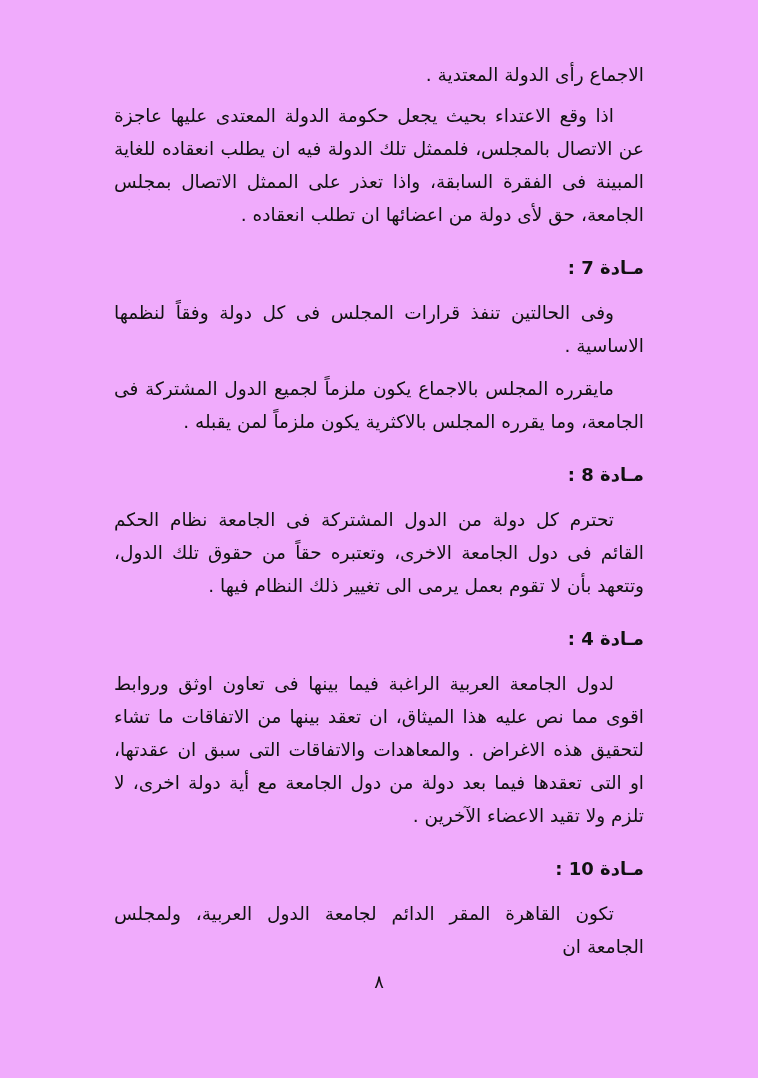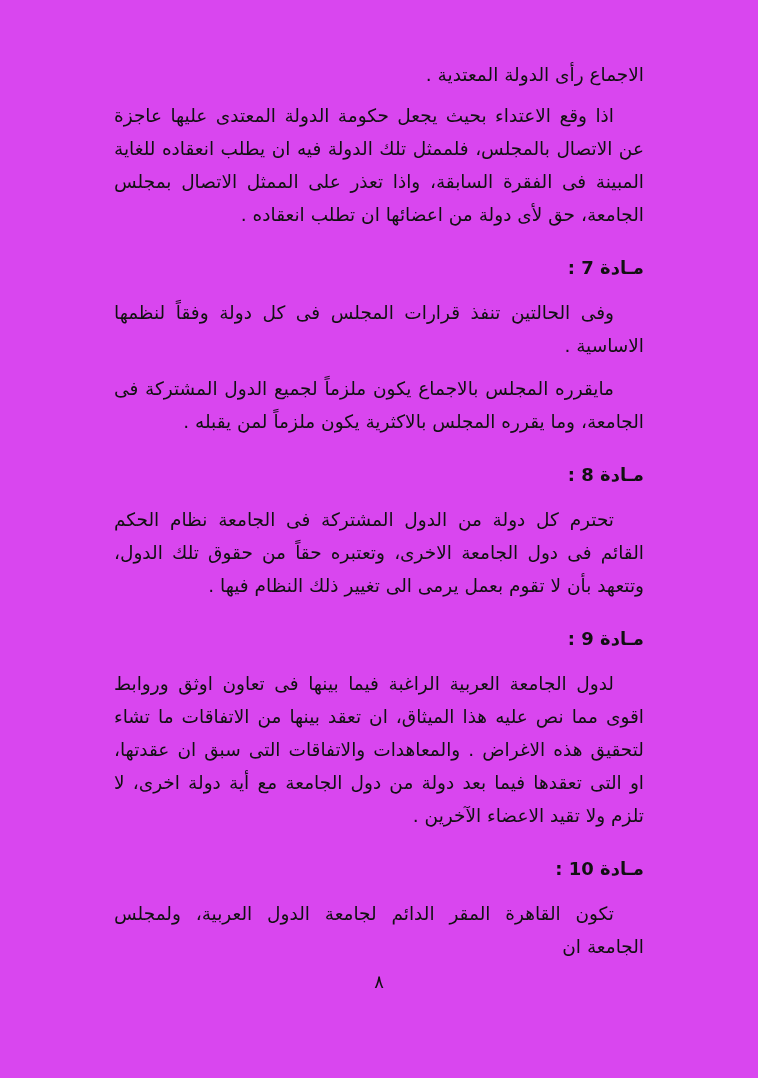--- a/index.html
+++ b/index.html
@@ -5,21 +5,21 @@
   html, body {
     margin: 0;
     padding: 0;
     background: #e9e9e9;
   }
   .page {
     position: relative;
     width: 758px;
     height: 1078px;
     margin: 0 auto;
-    background: #d946ef;
+    background: #f0abfc;
     box-sizing: border-box;
     padding: 58px 114px 0 114px;
     font-family: "DejaVu Sans", sans-serif;
     color: #111111;
     overflow: hidden;
   }
   .content {
     direction: rtl;
     text-align: justify;
     font-size: 18.5px;
@@ -61,21 +61,21 @@
 
     <p class="para">اذا وقع الاعتداء بحيث يجعل حكومة الدولة المعتدى عليها عاجزة عن الاتصال بالمجلس، فلممثل تلك الدولة فيه ان يطلب انعقاده للغاية المبينة فى الفقرة السابقة، واذا تعذر على الممثل الاتصال بمجلس الجامعة، حق لأى دولة من اعضائها ان تطلب انعقاده .</p>
 
     <h3 class="article-heading">مـادة 7 :</h3>
     <p class="para">وفى الحالتين تنفذ قرارات المجلس فى كل دولة وفقاً لنظمها الاساسية .</p>
     <p class="para">مايقرره المجلس بالاجماع يكون ملزماً لجميع الدول المشتركة فى الجامعة، وما يقرره المجلس بالاكثرية يكون ملزماً لمن يقبله .</p>
 
     <h3 class="article-heading">مـادة 8 :</h3>
     <p class="para">تحترم كل دولة من الدول المشتركة فى الجامعة نظام الحكم القائم فى دول الجامعة الاخرى، وتعتبره حقاً من حقوق تلك الدول، وتتعهد بأن لا تقوم بعمل يرمى الى تغيير ذلك النظام فيها .</p>
 
-    <h3 class="article-heading">مـادة 9 :</h3>
+    <h3 class="article-heading">مـادة 4 :</h3>
     <p class="para">لدول الجامعة العربية الراغبة فيما بينها فى تعاون اوثق وروابط اقوى مما نص عليه هذا الميثاق، ان تعقد بينها من الاتفاقات ما تشاء لتحقيق هذه الاغراض . والمعاهدات والاتفاقات التى سبق ان عقدتها، او التى تعقدها فيما بعد دولة من دول الجامعة مع أية دولة اخرى، لا تلزم ولا تقيد الاعضاء الآخرين .</p>
 
     <h3 class="article-heading">مـادة 10 :</h3>
     <p class="para">تكون القاهرة المقر الدائم لجامعة الدول العربية، ولمجلس الجامعة ان</p>
 
   </div>
 
   <div class="page-number">٨</div>
 </div>
 

